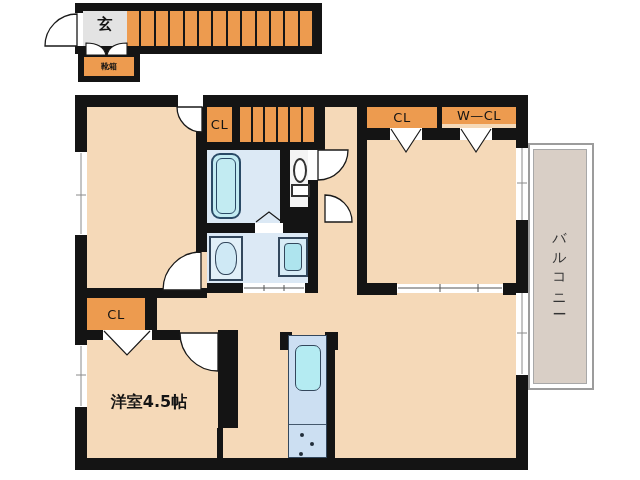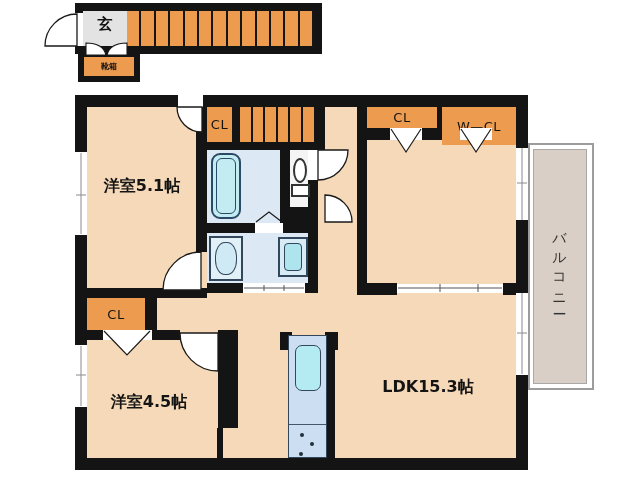--- a/index.html
+++ b/index.html
@@ -89,21 +89,21 @@
   <div class="wall" style="left:367px;top:283px;width:30px;height:12px;"></div>
   <div class="wall" style="left:503px;top:283px;width:13px;height:12px;"></div>
 
   <div class="orange" style="left:207px;top:107px;width:25px;height:35px;">
     <span class="cl-lbl">CL</span>
   </div>
   <div class="stairs-main" style="left:240px;top:107px;width:75px;height:35px;"></div>
   <div class="orange" style="left:367px;top:107px;width:70px;height:21px;">
     <span class="cl-lbl">CL</span>
   </div>
-  <div class="orange" style="left:442px;top:107px;width:74px;height:38px;">
+  <div class="orange" style="left:442px;top:107px;width:74px;height:17px;">
     <span class="cl-lbl">W—CL</span>
   </div>
   <div class="orange" style="left:87px;top:298px;width:58px;height:32px;">
     <span class="cl-lbl">CL</span>
   </div>
 
   <div class="wet" style="left:207px;top:150px;width:73px;height:73px;"></div>
   <div class="tub">
       <div class="tub-inner"></div>
     </div>
@@ -138,23 +138,21 @@
   <div class="white" style="left:255px;top:223px;width:28px;height:10px;"></div>
   <div class="white" style="left:243px;top:283px;width:62px;height:10px;"></div>
   <div class="white" style="left:397px;top:284px;width:106px;height:9px;"></div>
 
   <div class="balcony-outer">
     <div class="balcony-inner">
       <span class="balcony-txt">バルコニー</span>
     </div>
   </div>
 
-  <div class="lbl room-lbl" style="left:88px;top:176px;width:108px;height:20px;">洋室5.1帖</div>
   <div class="lbl room-lbl" style="left:94px;top:392px;width:110px;height:20px;">洋室4.5帖</div>
-  <div class="lbl room-lbl" style="left:368px;top:377px;width:120px;height:20px;">LDK15.3帖</div>
 
   <svg class="overlay" width="640" height="480" viewBox="0 0 640 480">
 
     <path d="M 77 46 L 77 14 A 32 32 0 0 0 45 46 Z" fill="#ffffff" stroke="#1a1a1a" stroke-width="1.3"></path>
 
     <path d="M 86 43 Q 103 43 106 55 L 86 55 Z" fill="#ffffff" stroke="#1a1a1a" stroke-width="1.1"></path>
     <path d="M 127 43 Q 110 43 107 55 L 127 55 Z" fill="#ffffff" stroke="#1a1a1a" stroke-width="1.1"></path>
 
     <path d="M 202 107 L 177 107 A 25 25 0 0 0 202 132 Z" fill="#ffffff" stroke="#1a1a1a" stroke-width="1.3"></path>
 

